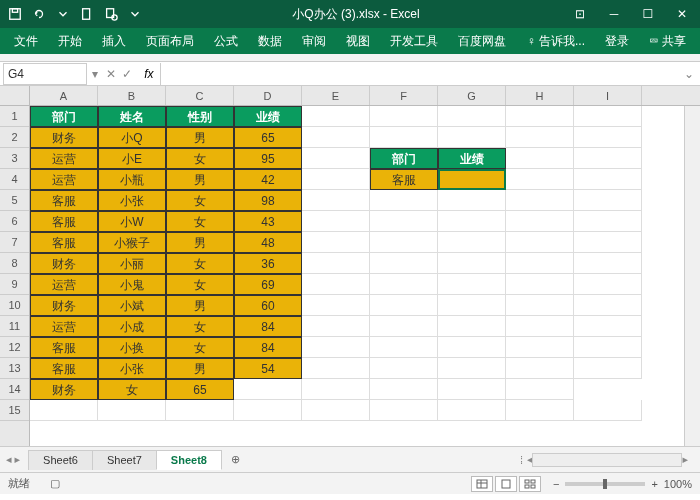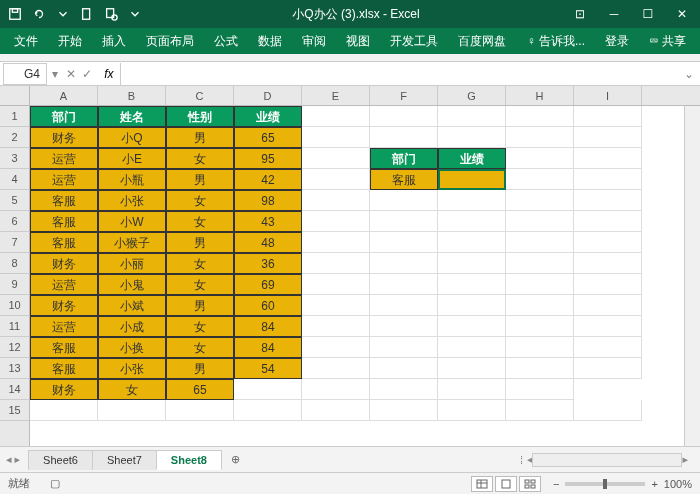--- a/index.html
+++ b/index.html
@@ -9,21 +9,21 @@
 .qat-btn{width:18px;height:18px;display:flex;align-items:center;justify-content:center;cursor:pointer}
 .qat-btn svg{width:14px;height:14px;stroke:#fff;fill:none;stroke-width:1.5}
 .title-text{flex:1;text-align:center;font-size:12px}
 .winctrl{display:flex;gap:10px}
 .winctrl div{width:24px;text-align:center;cursor:pointer}
 .ribbon-tabs{height:26px;background:#0a7a4b;display:flex;align-items:center;padding:0 4px;color:#fff;font-size:12px}
 .rtab{padding:0 10px;height:26px;line-height:26px;cursor:pointer}
 .rtab.right{margin-left:auto;display:flex;align-items:center;gap:3px}
 .ribbon-body{height:8px;background:#f3f3f3;border-bottom:1px solid #ccc}
 .namebox-row{height:24px;background:#fff;display:flex;align-items:center;border-bottom:1px solid #ccc;font-size:12px}
-.namebox{width:44px;height:22px;border:1px solid #ccc;margin:0 3px;padding:0 20px;display:flex;align-items:center}
+.namebox{width:84px;height:22px;border:1px solid #ccc;margin:0 3px;padding:0 4px;display:flex;align-items:center}
 .nb-btns{display:flex;gap:6px;padding:0 6px;color:#888}
 .fx{font-style:italic;color:#000000;padding:0 6px}
 .formula-bar{flex:1;height:22px;border-left:1px solid #ccc}
 .grid-area{position:relative;height:360px;display:flex;background:#fff}
 .rowhdrs{width:30px;background:#e8e8e8;border-right:1px solid #bbb}
 .corner{height:20px;border-bottom:1px solid #bbb;background:#e8e8e8}
 .rh{height:21px;border-bottom:1px solid #ccc;text-align:center;font-size:11px;line-height:21px;color:#555}
 .cols{flex:1;overflow:hidden;position:relative}
 .colhdrs{height:20px;display:flex;background:#e8e8e8;border-bottom:1px solid #bbb}
 .ch{width:68px;border-right:1px solid #ccc;text-align:center;font-size:11px;line-height:20px;color:#555}

